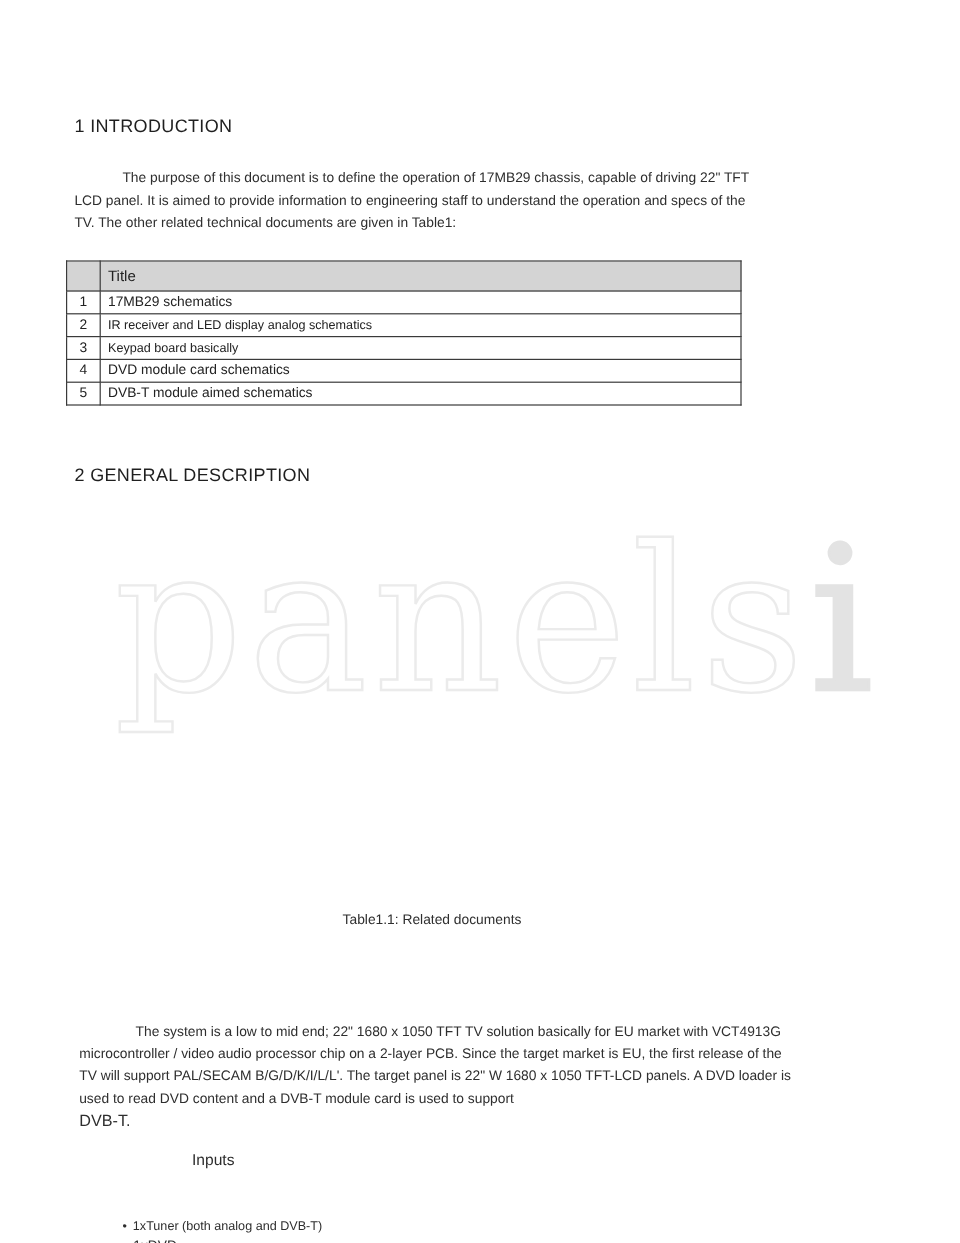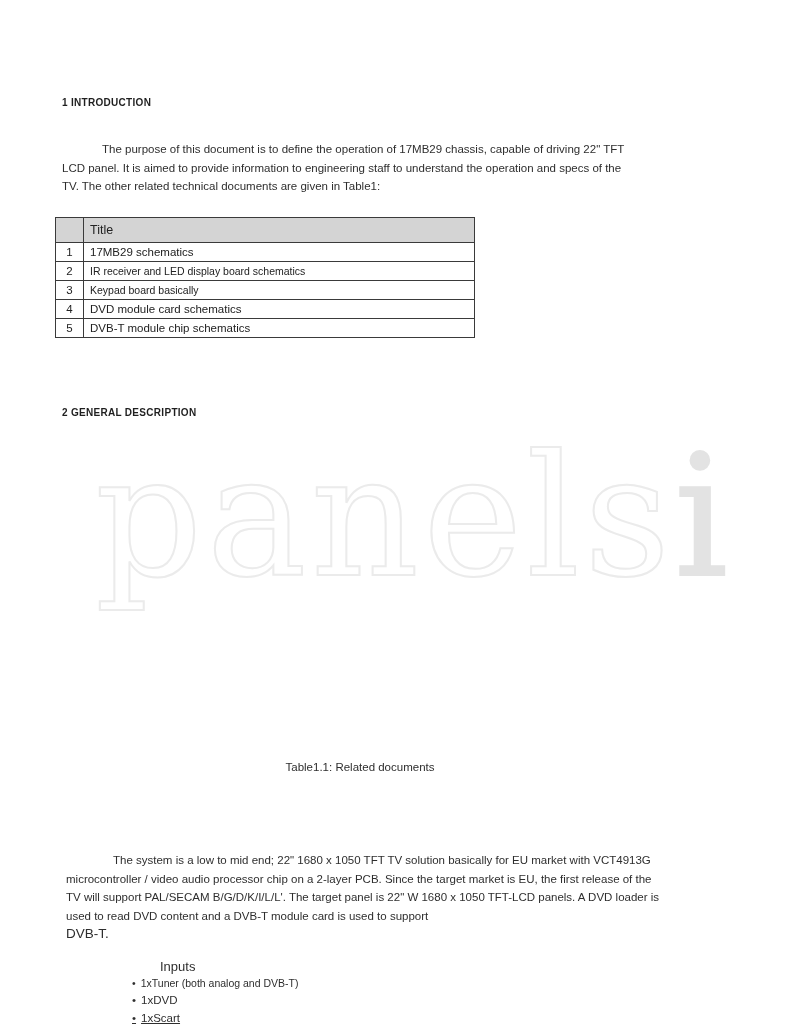--- a/index.html
+++ b/index.html
@@ -10,27 +10,27 @@
   }
   .page {
     position: relative;
     width: 800px;
     height: 1036px;
     background: #ffffff;
     overflow: hidden;
   }
   .section-heading {
     position: absolute;
-    font-size: 10px;
-    font-weight: 700;
+    font-size: 15px;
+    font-weight: 400;
     color: #1f1f1f;
     letter-spacing: 0.3px;
   }
   #sec1-heading { left: 62px; top: 97px; }
-  #sec2-heading { left: 62px; top: 407px; }
+  #sec2-heading { left: 62px; top: 388px; }
 
   .para {
     position: absolute;
     font-size: 11.5px;
     line-height: 18.5px;
     color: #2e2e2e;
   }
   #intro-para {
     left: 62px; top: 140px; width: 578px;
     text-indent: 40px;
@@ -43,21 +43,21 @@
     position: absolute;
     left: 66px; top: 926px;
     font-size: 13.5px;
     color: #2e2e2e;
     text-align: center;
   }
 
   .doc-table {
     position: absolute;
     left: 55px; top: 217px;
-    width: 420px;
+    width: 563px;
     border-collapse: collapse;
     font-size: 11.5px;
     color: #222;
   }
   .doc-table th, .doc-table td {
     border: 1px solid #3a3a3a;
     padding: 2px 6px;
     height: 19px;
     text-align: left;
     font-weight: 400;
@@ -102,23 +102,24 @@
 
   #inputs-heading {
     position: absolute;
     left: 160px; top: 959px;
     font-size: 13px;
     color: #2e2e2e;
     text-align: center;
   }
   .bullet-line {
     position: absolute;
-    left: 132px;
+    left: 102px;
     font-size: 11.5px;
     color: #2e2e2e;
+    margin-top: 39px;
   }
   #bullet-0 { top: 977px; font-size: 10.5px; }
   #bullet-1 { top: 994px; }
   #bullet-2 { top: 1012px; text-decoration: underline; }
   .bullet-marker { margin-right: 5px; }
 </style>
 </head>
 <body>
 
 <div class="page">
@@ -134,33 +135,33 @@
         <th>Title</th>
       </tr>
     </thead>
     <tbody>
       <tr>
         <td class="num-cell">1</td>
         <td class="title-cell">17MB29 schematics</td>
       </tr>
       <tr class="small">
         <td class="num-cell">2</td>
-        <td class="title-cell">IR receiver and LED display board schematics</td>
+        <td class="title-cell">IR receiver and LED display analog schematics</td>
       </tr>
       <tr class="small">
         <td class="num-cell">3</td>
         <td class="title-cell">Keypad board basically</td>
       </tr>
       <tr>
         <td class="num-cell">4</td>
         <td class="title-cell">DVD module card schematics</td>
       </tr>
       <tr>
         <td class="num-cell">5</td>
-        <td class="title-cell">DVB-T module chip schematics</td>
+        <td class="title-cell">DVB-T module aimed schematics</td>
       </tr>
     </tbody>
   </table>
 
   <div class="section-heading" id="sec2-heading">2 GENERAL DESCRIPTION</div>
 
   <div class="watermark"><span>panels</span><span class="wm-last">i</span></div>
 
   <div id="table-caption">Table1.1: Related documents</div>
 

